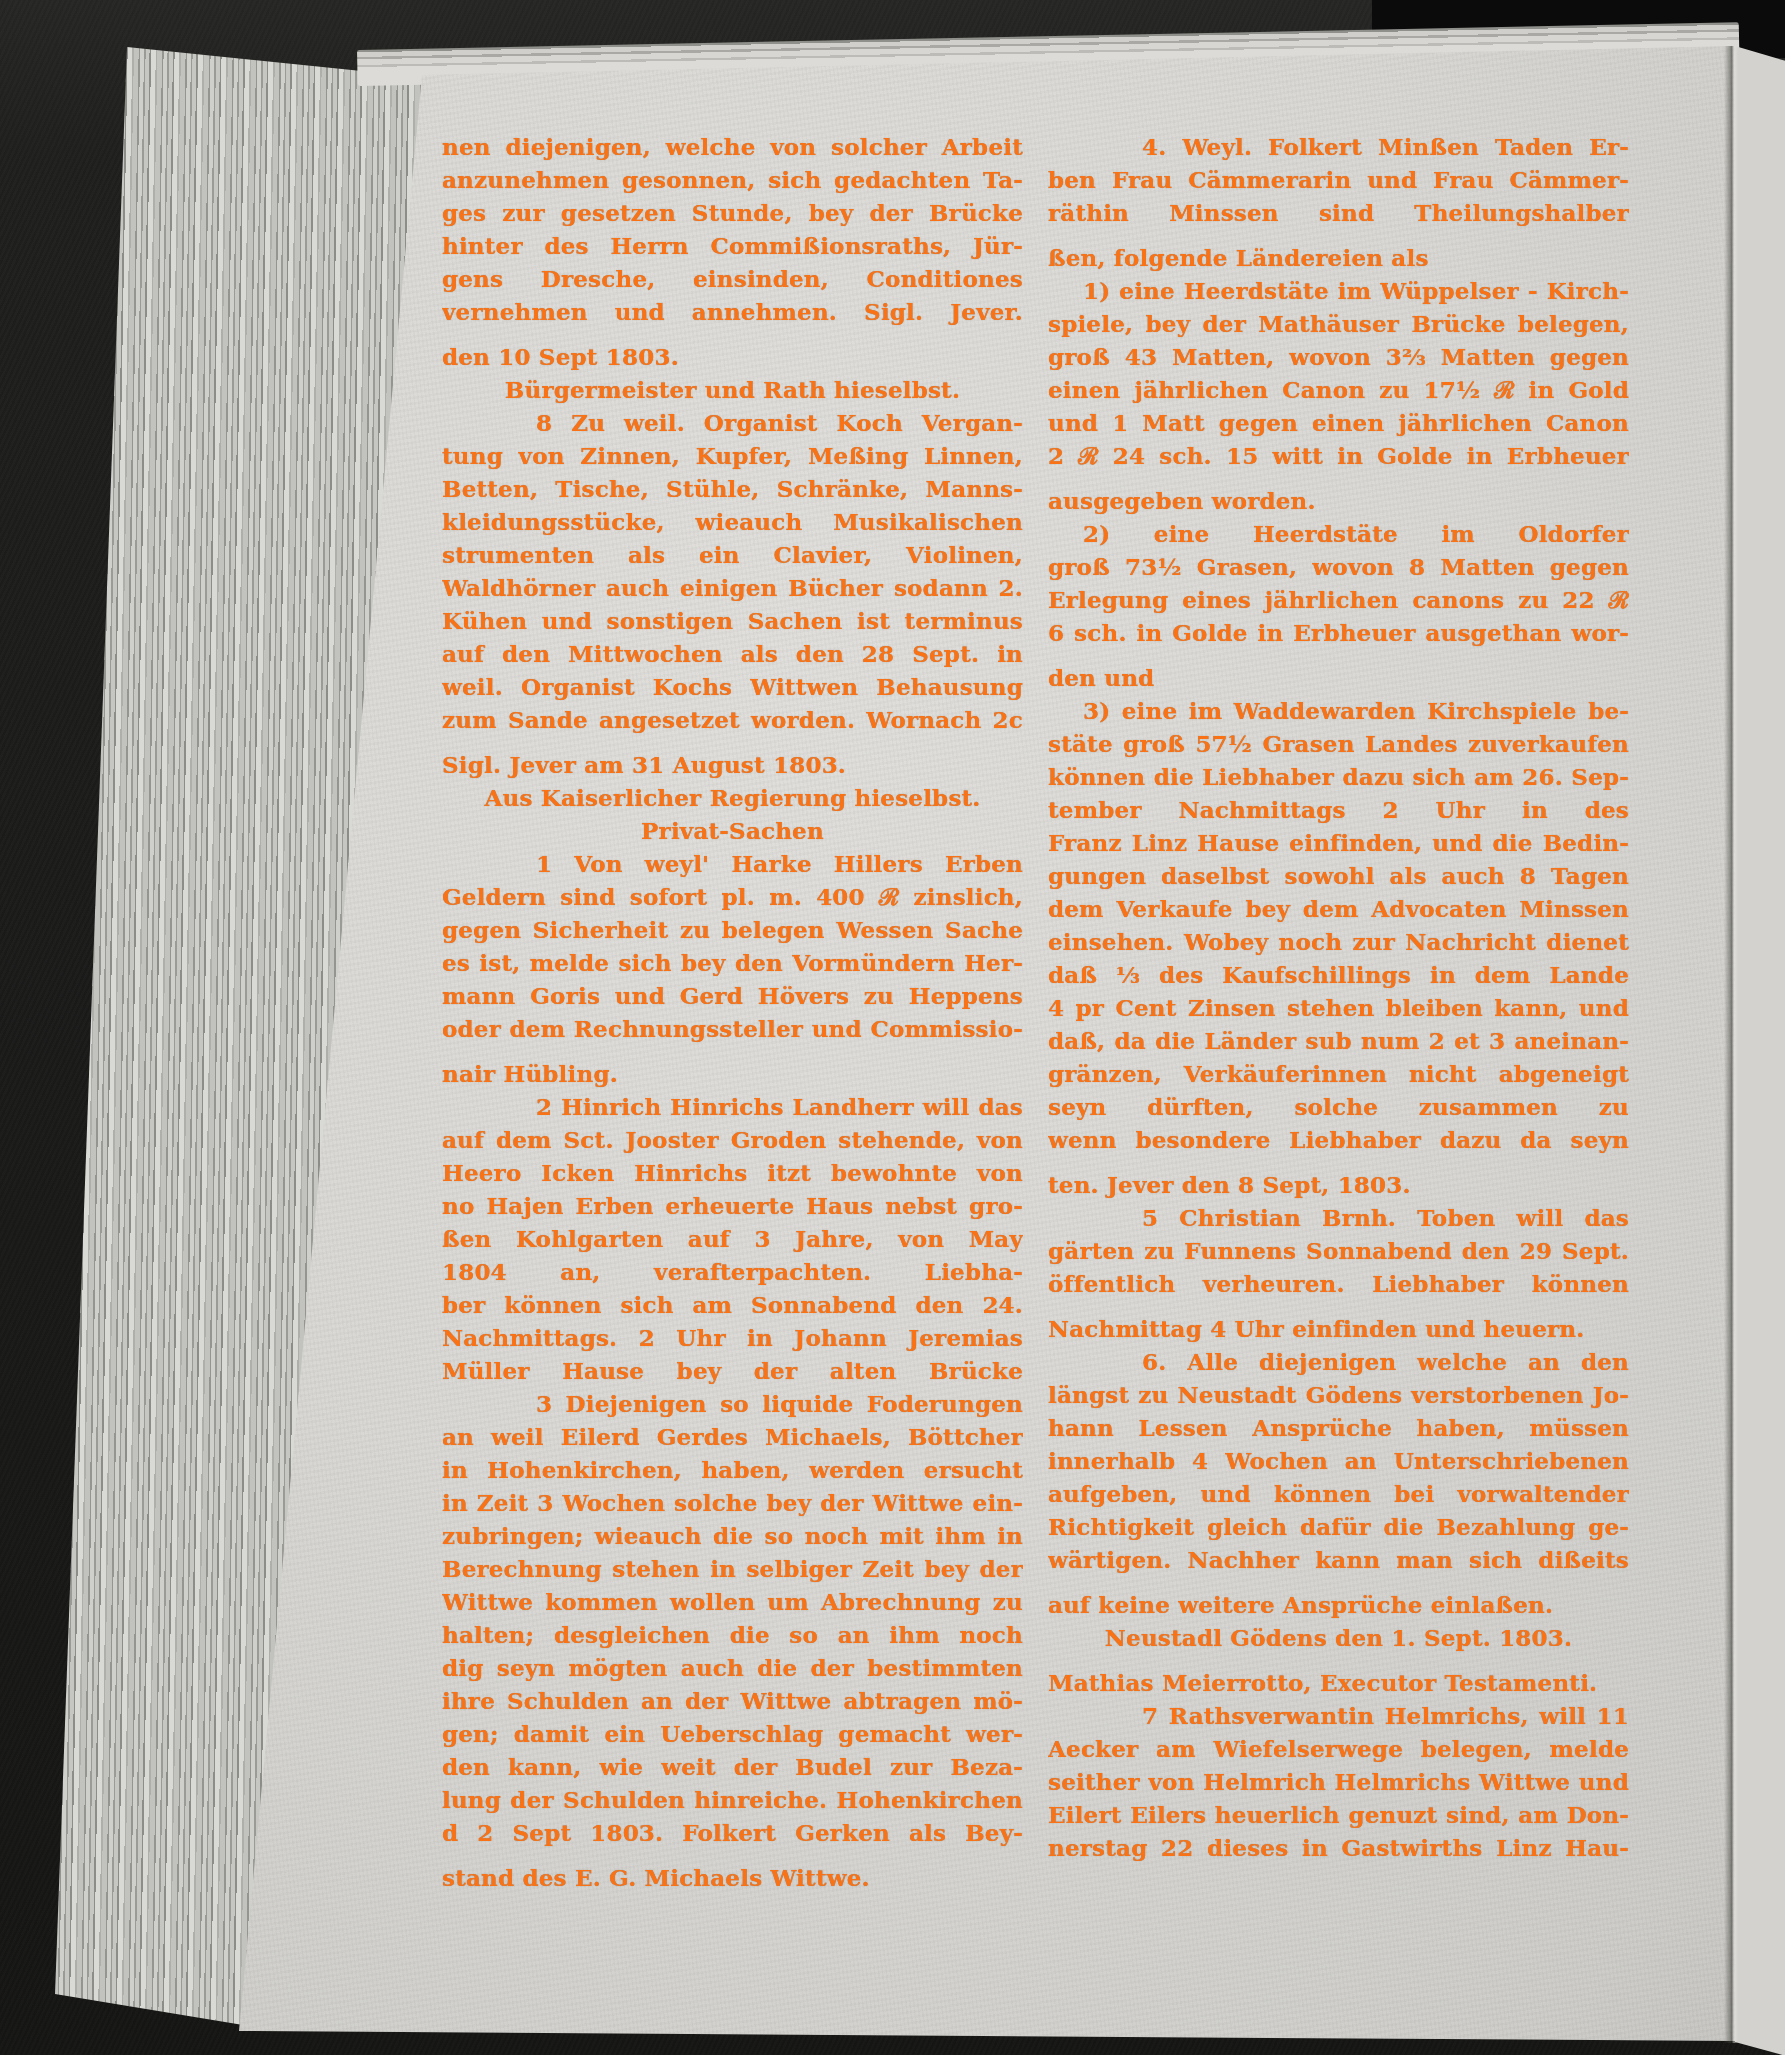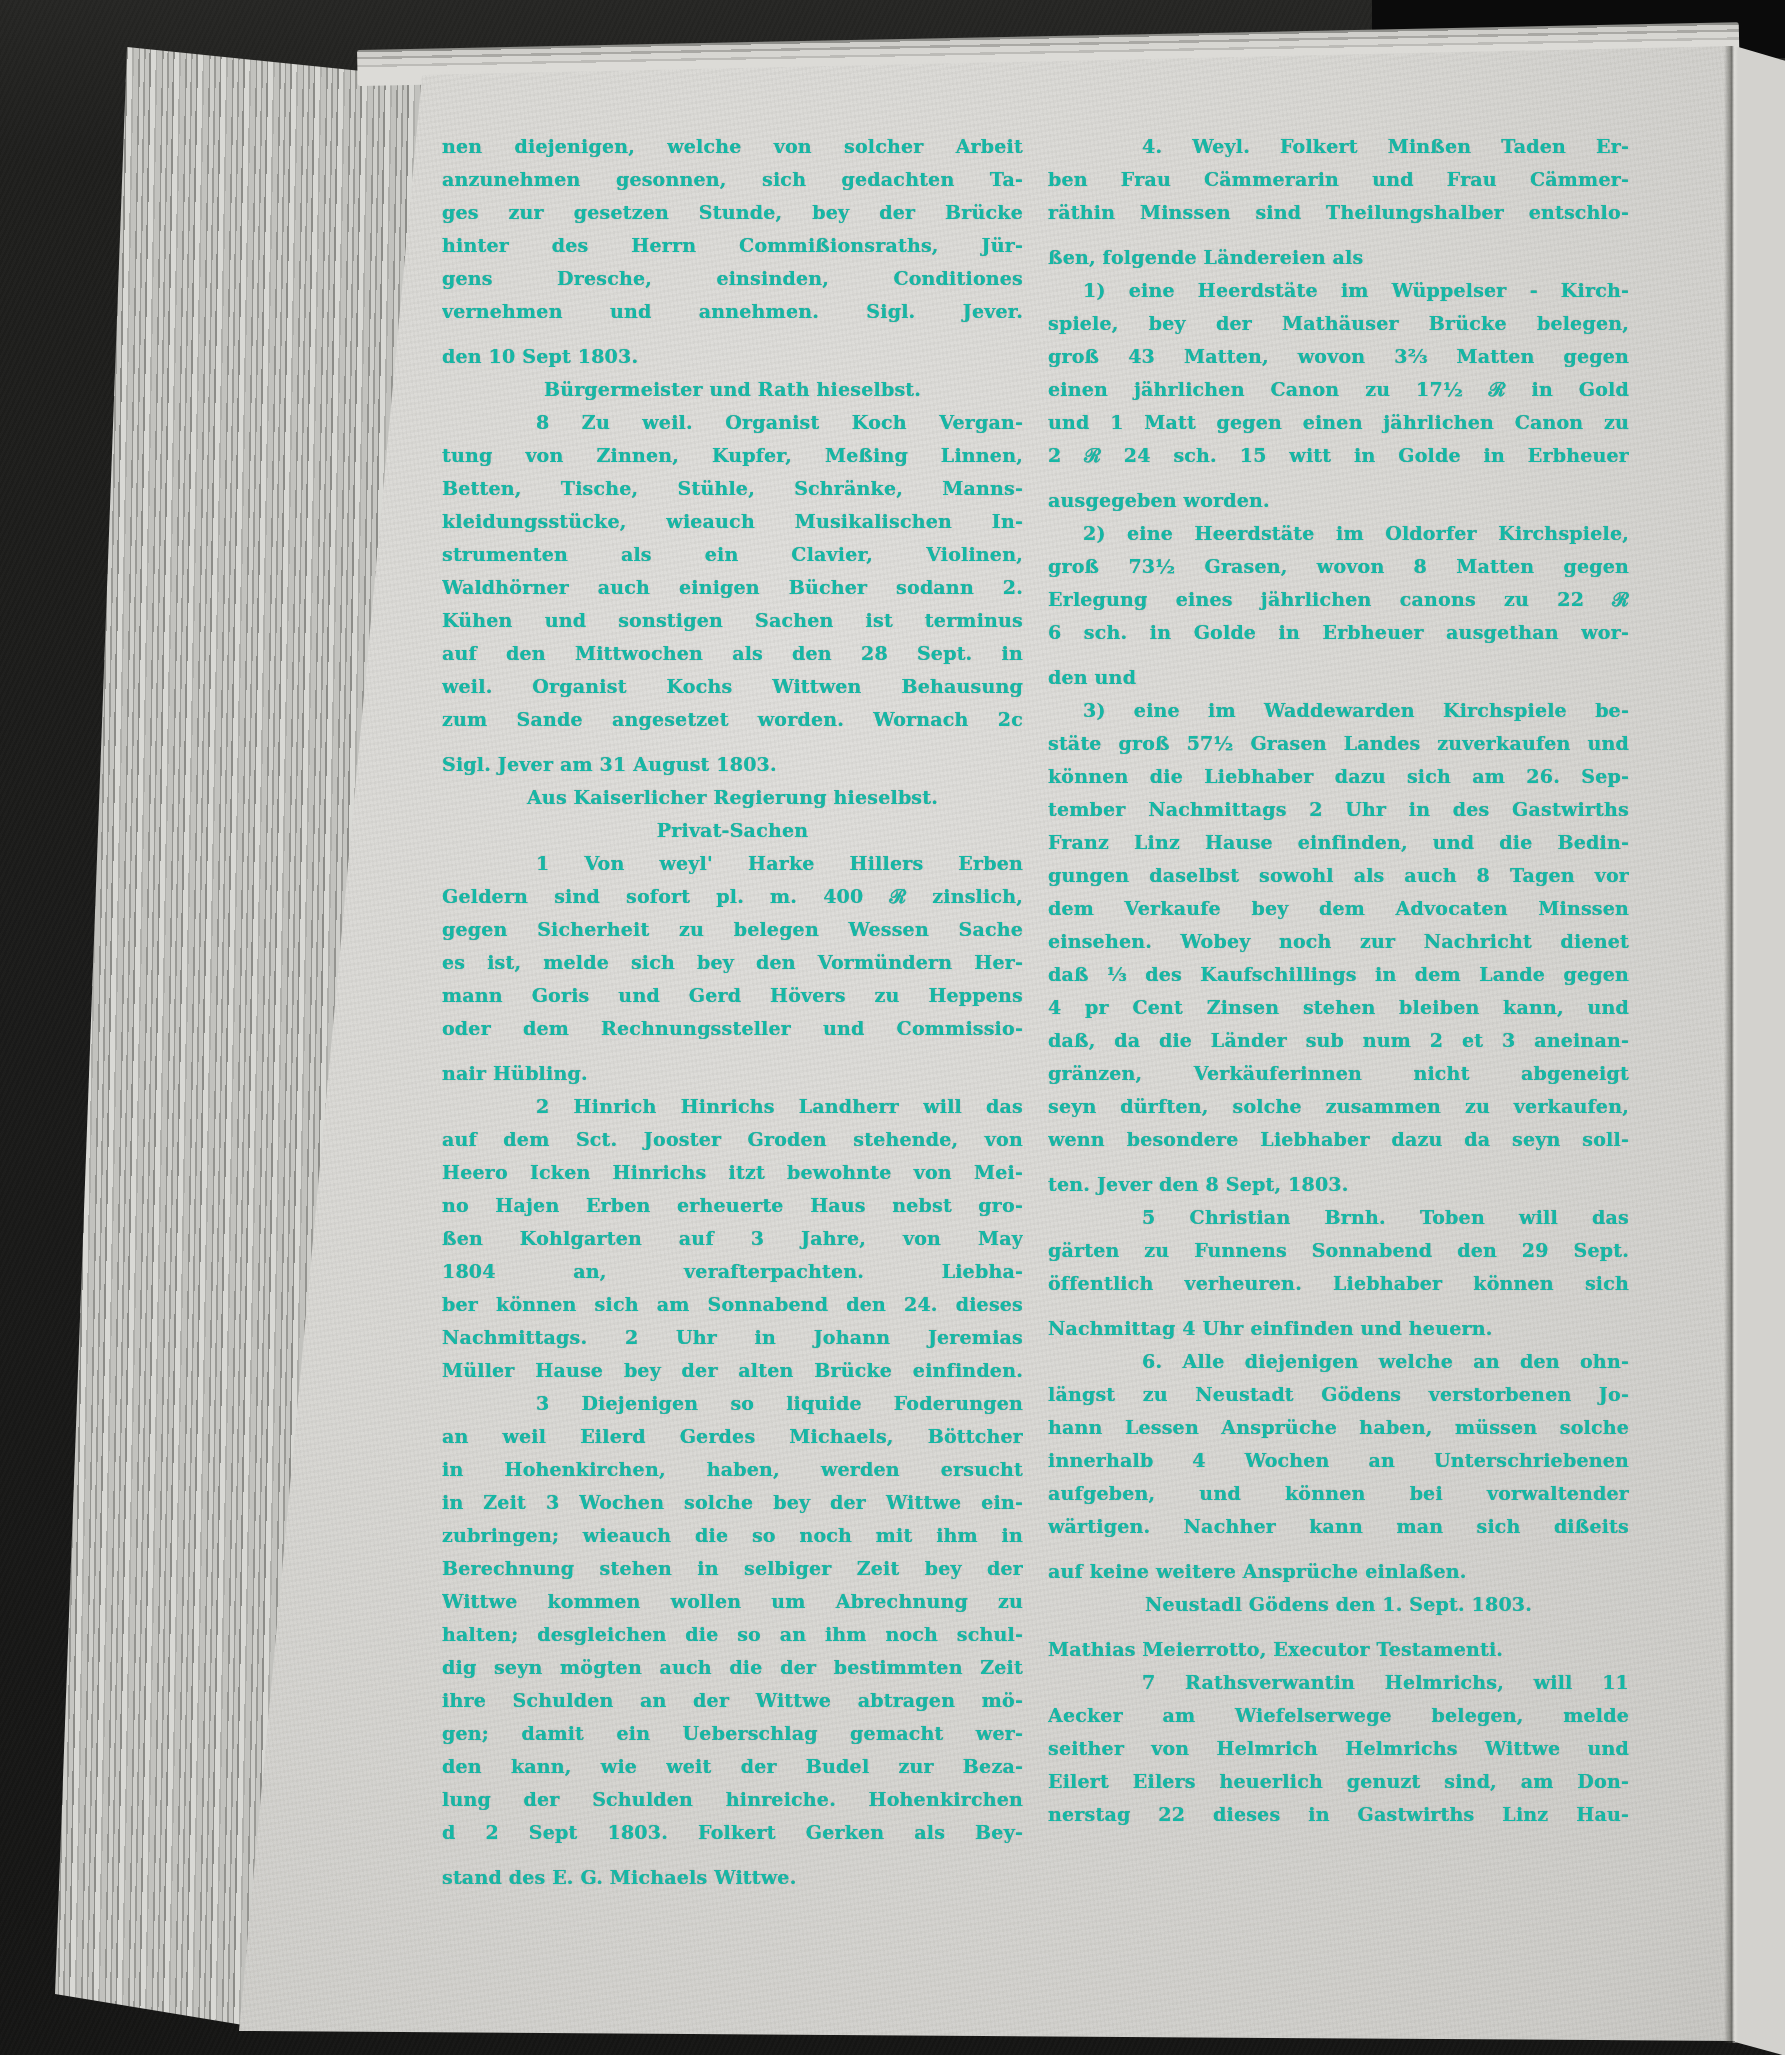--- a/index.html
+++ b/index.html
@@ -63,22 +63,22 @@
   }
   .crease{
     position:absolute;left:1724px;top:46px;width:14px;height:1997px;
     background:linear-gradient(90deg,
       rgba(0,0,0,0) 0%, rgba(70,70,64,.45) 42%, rgba(40,40,36,.55) 55%,
       rgba(235,234,230,.55) 72%, rgba(0,0,0,0) 100%);
   }
   
   .col{
     position:absolute;top:130px;width:581px;
-    font-weight:700;font-size:19px;line-height:33px;
-    color:#14b8a6;letter-spacing:0.2px;
+    font-weight:700;font-size:23px;line-height:33px;
+    color:#f97316;letter-spacing:0.2px;
     text-shadow:0 0 0.8px rgba(30,30,28,.45);
   }
   .col-left{left:442px;}
   .col-right{left:1048px;}
   .line{height:33px;overflow:hidden;text-align:justify;text-align-last:justify;}
   .line.l{text-align:left;text-align-last:left;margin-top:12px;}
   .line.c{text-align-last:center;}
   .line.ji{text-indent:94px;}
   .line.js{text-indent:35px;}
 </style>
@@ -182,20 +182,21 @@
       <div class="line l">ten. Jever den 8 Sept, 1803.</div>
       <div class="line ji">5 Christian Brnh. Toben will das</div>
       <div class="line j">gärten zu Funnens Sonnabend den 29 Sept.</div>
       <div class="line j">öffentlich verheuren. Liebhaber können sich</div>
       <div class="line l">Nachmittag 4 Uhr einfinden und heuern.</div>
       <div class="line ji">6. Alle diejenigen welche an den ohn-</div>
       <div class="line j">längst zu Neustadt Gödens verstorbenen Jo-</div>
       <div class="line j">hann Lessen Ansprüche haben, müssen solche</div>
       <div class="line j">innerhalb 4 Wochen an Unterschriebenen</div>
       <div class="line j">aufgeben, und können bei vorwaltender</div>
+      <div class="line j">Richtigkeit gleich dafür die Bezahlung ge-</div>
       <div class="line j">wärtigen. Nachher kann man sich dißeits</div>
       <div class="line l">auf keine weitere Ansprüche einlaßen.</div>
       <div class="line c">Neustadl Gödens den 1. Sept. 1803.</div>
       <div class="line l">Mathias Meierrotto, Executor Testamenti.</div>
       <div class="line ji">7 Rathsverwantin Helmrichs, will 11</div>
       <div class="line j">Aecker am Wiefelserwege belegen, melde</div>
       <div class="line j">seither von Helmrich Helmrichs Wittwe und</div>
       <div class="line j">Eilert Eilers heuerlich genuzt sind, am Don-</div>
       <div class="line j">nerstag 22 dieses in Gastwirths Linz Hau-</div>
     </div>

